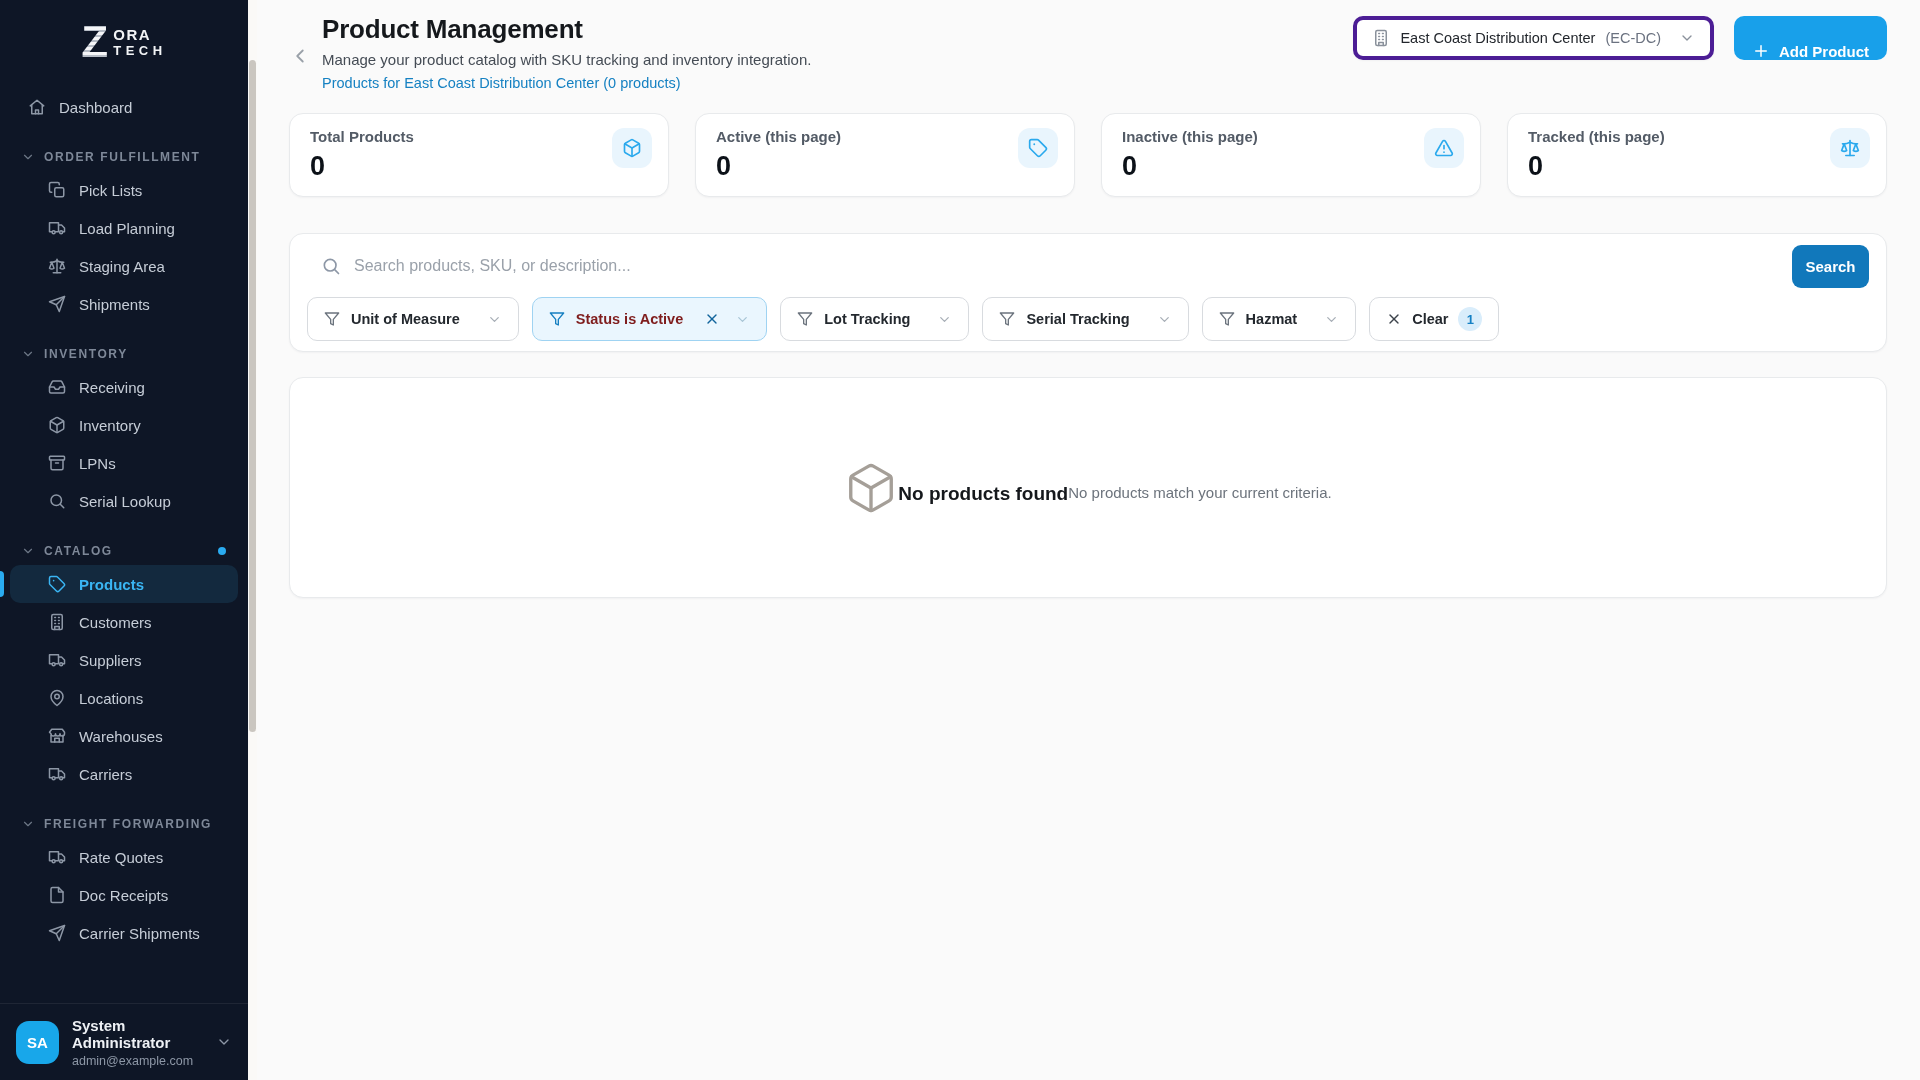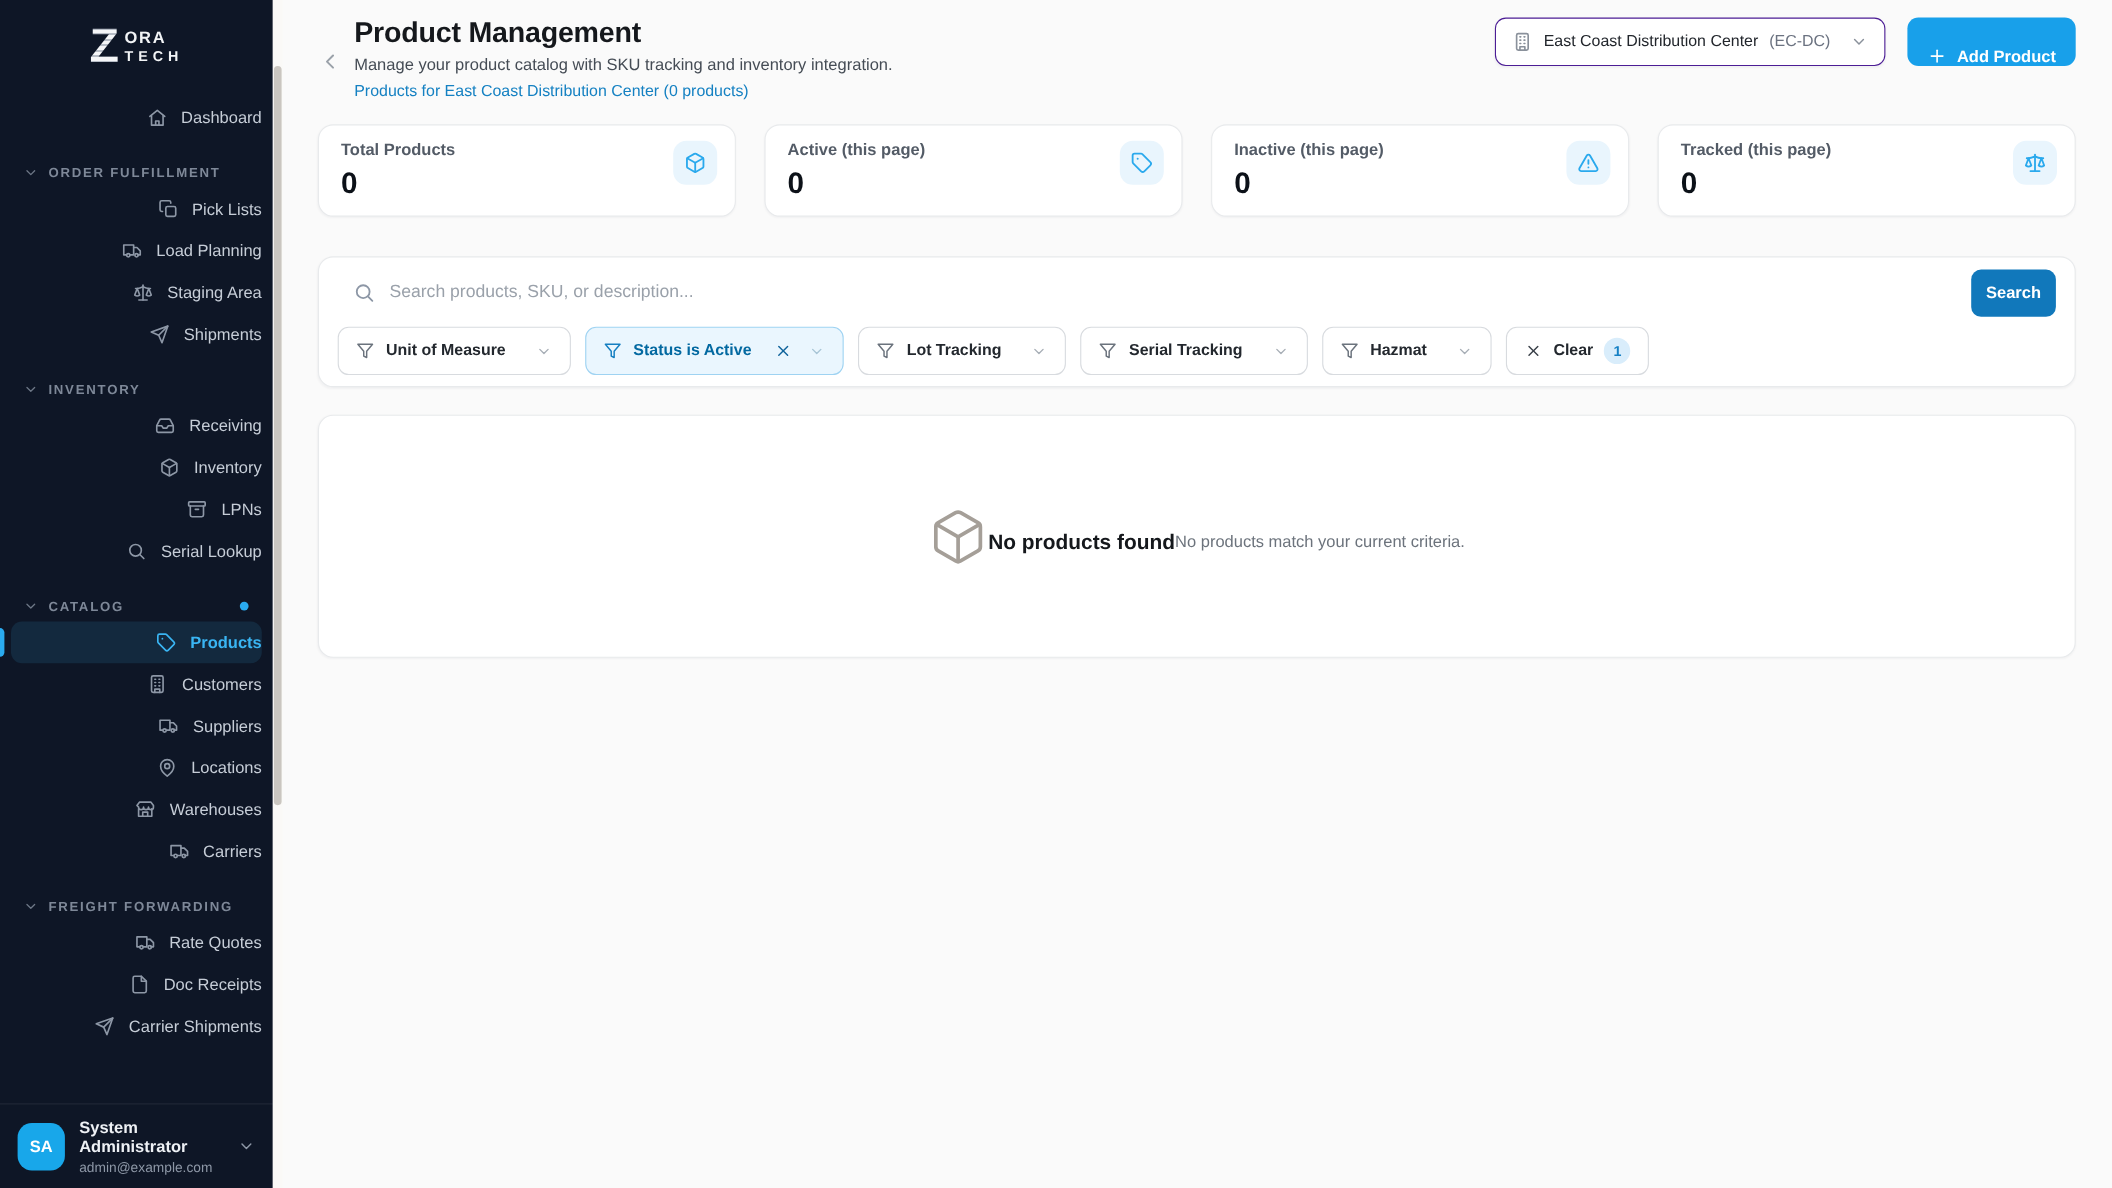--- a/index.html
+++ b/index.html
@@ -23,21 +23,21 @@
     background: repeating-linear-gradient(180deg, #f5f6f8 0 3px, #b7bdc6 3px 5px);
     -webkit-background-clip: text; background-clip: text; -webkit-text-fill-color: transparent; }
   .logo-stack { display: flex; flex-direction: column; line-height: 1; color: #f2f4f6; }
   .logo-top { font-size: 15px; font-weight: 800; letter-spacing: 1.5px; }
   .logo-bottom { font-size: 13px; font-weight: 700; letter-spacing: 4.5px; margin-top: 2px; }
 
   nav.side-nav { flex: 1; padding-top: 14px; overflow: hidden; }
   .side-item {
     display: flex; align-items: center; gap: 13px; height: 38px;
     margin: 0 10px; padding-left: 18px; border-radius: 10px;
-    font-size: 15px; color: #c6cdd7; cursor: pointer; position: relative; justify-content: flex-end;
+    font-size: 15px; color: #c6cdd7; cursor: pointer; position: relative;
   }
   .side-item .ic { width: 18px; height: 18px; color: #8d97a6; flex-shrink: 0; }
   .side-item.indent { padding-left: 38px; }
   .side-item.active { background: #13293e; color: #3ab5f3; font-weight: 700; }
   .side-item.active .ic { color: #3ab5f3; }
   .side-item.active::before {
     content: ""; position: absolute; left: -10px; top: 6px;
     width: 4px; height: 26px; background: #2aabf0; border-radius: 0 4px 4px 0;
   }
   .section-head {
@@ -71,21 +71,21 @@
   .header-left { display: flex; gap: 11px; }
   .back-btn { margin-top: 7px; color: #9aa1a9; background: none; border: none; cursor: pointer; }
   .back-btn .ic { width: 22px; height: 22px; }
   .page-title { font-size: 26px; font-weight: 800; color: #15181c; letter-spacing: -0.2px; }
   .page-subtitle { margin-top: 6px; font-size: 15px; color: #454c55; }
   .context-link { margin-top: 7px; font-size: 14.5px; color: #1581c2; cursor: pointer; width: fit-content; }
 
   .header-right { display: flex; gap: 20px; align-items: center; margin-top: 2px; }
   .warehouse-select {
     height: 44px; display: flex; align-items: center; gap: 10px; padding: 0 15px;
-    background: #fff; border: 1px solid #4c1d95; border-radius: 10px;
+    background: #fff; border: 4px solid #4c1d95; border-radius: 10px;
     font-size: 14.5px; color: #22262c; cursor: pointer; box-shadow: 0 1px 2px rgba(16,24,40,.04);
   }
   .warehouse-select .ic { width: 18px; height: 18px; color: #8a919b; }
   .wh-code { color: #6b7280; }
   .wh-chevron { color: #9aa1a9; margin-left: 8px; }
   .wh-chevron .ic { width: 16px; height: 16px; }
   .add-btn {
     height: 44px; padding: 0 18px; background: #18a0ea; border: none; border-radius: 10px;
     color: #fff; font-weight: 700; font-size: 15px; display: flex; gap: 9px; align-items: flex-end; cursor: pointer;
     font-family: inherit;
@@ -121,21 +121,21 @@
   .chips-row { display: flex; gap: 13px; margin-top: 9px; align-items: center; }
   .chip {
     height: 44px; display: inline-flex; align-items: center; gap: 11px; padding: 0 16px;
     border: 1px solid #d8dbdf; border-radius: 10px; background: #fff;
     font-size: 14.5px; font-weight: 600; color: #23282e; cursor: pointer;
   }
   .chip .funnel { color: #6b737d; }
   .chip .ic { width: 16px; height: 16px; }
   .chip .chip-chevron { color: #a7aeb6; margin-left: 16px; }
   .chip .chip-chevron .ic { width: 15px; height: 15px; }
-  .chip.active { background: #eaf6fe; border-color: #9fd3f2; color: #0369a1; }
+  .chip.active { background: #eaf6fe; border-color: #9fd3f2; color: #7f1d1d; }
   .chip.active .funnel { color: #157fc1; }
   .chip.active .chip-x { color: #11649c; margin-left: 10px; }
   .chip.active .chip-chevron { color: #a8c5d6; margin-left: 4px; }
   .chip-clear { gap: 10px; font-weight: 600; }
   .chip-clear .clear-x { color: #3c434b; }
   .clear-badge {
     width: 24px; height: 24px; border-radius: 50%; background: #d9edfb; color: #1580c4;
     font-size: 13px; font-weight: 700; display: flex; align-items: center; justify-content: center;
   }
 

